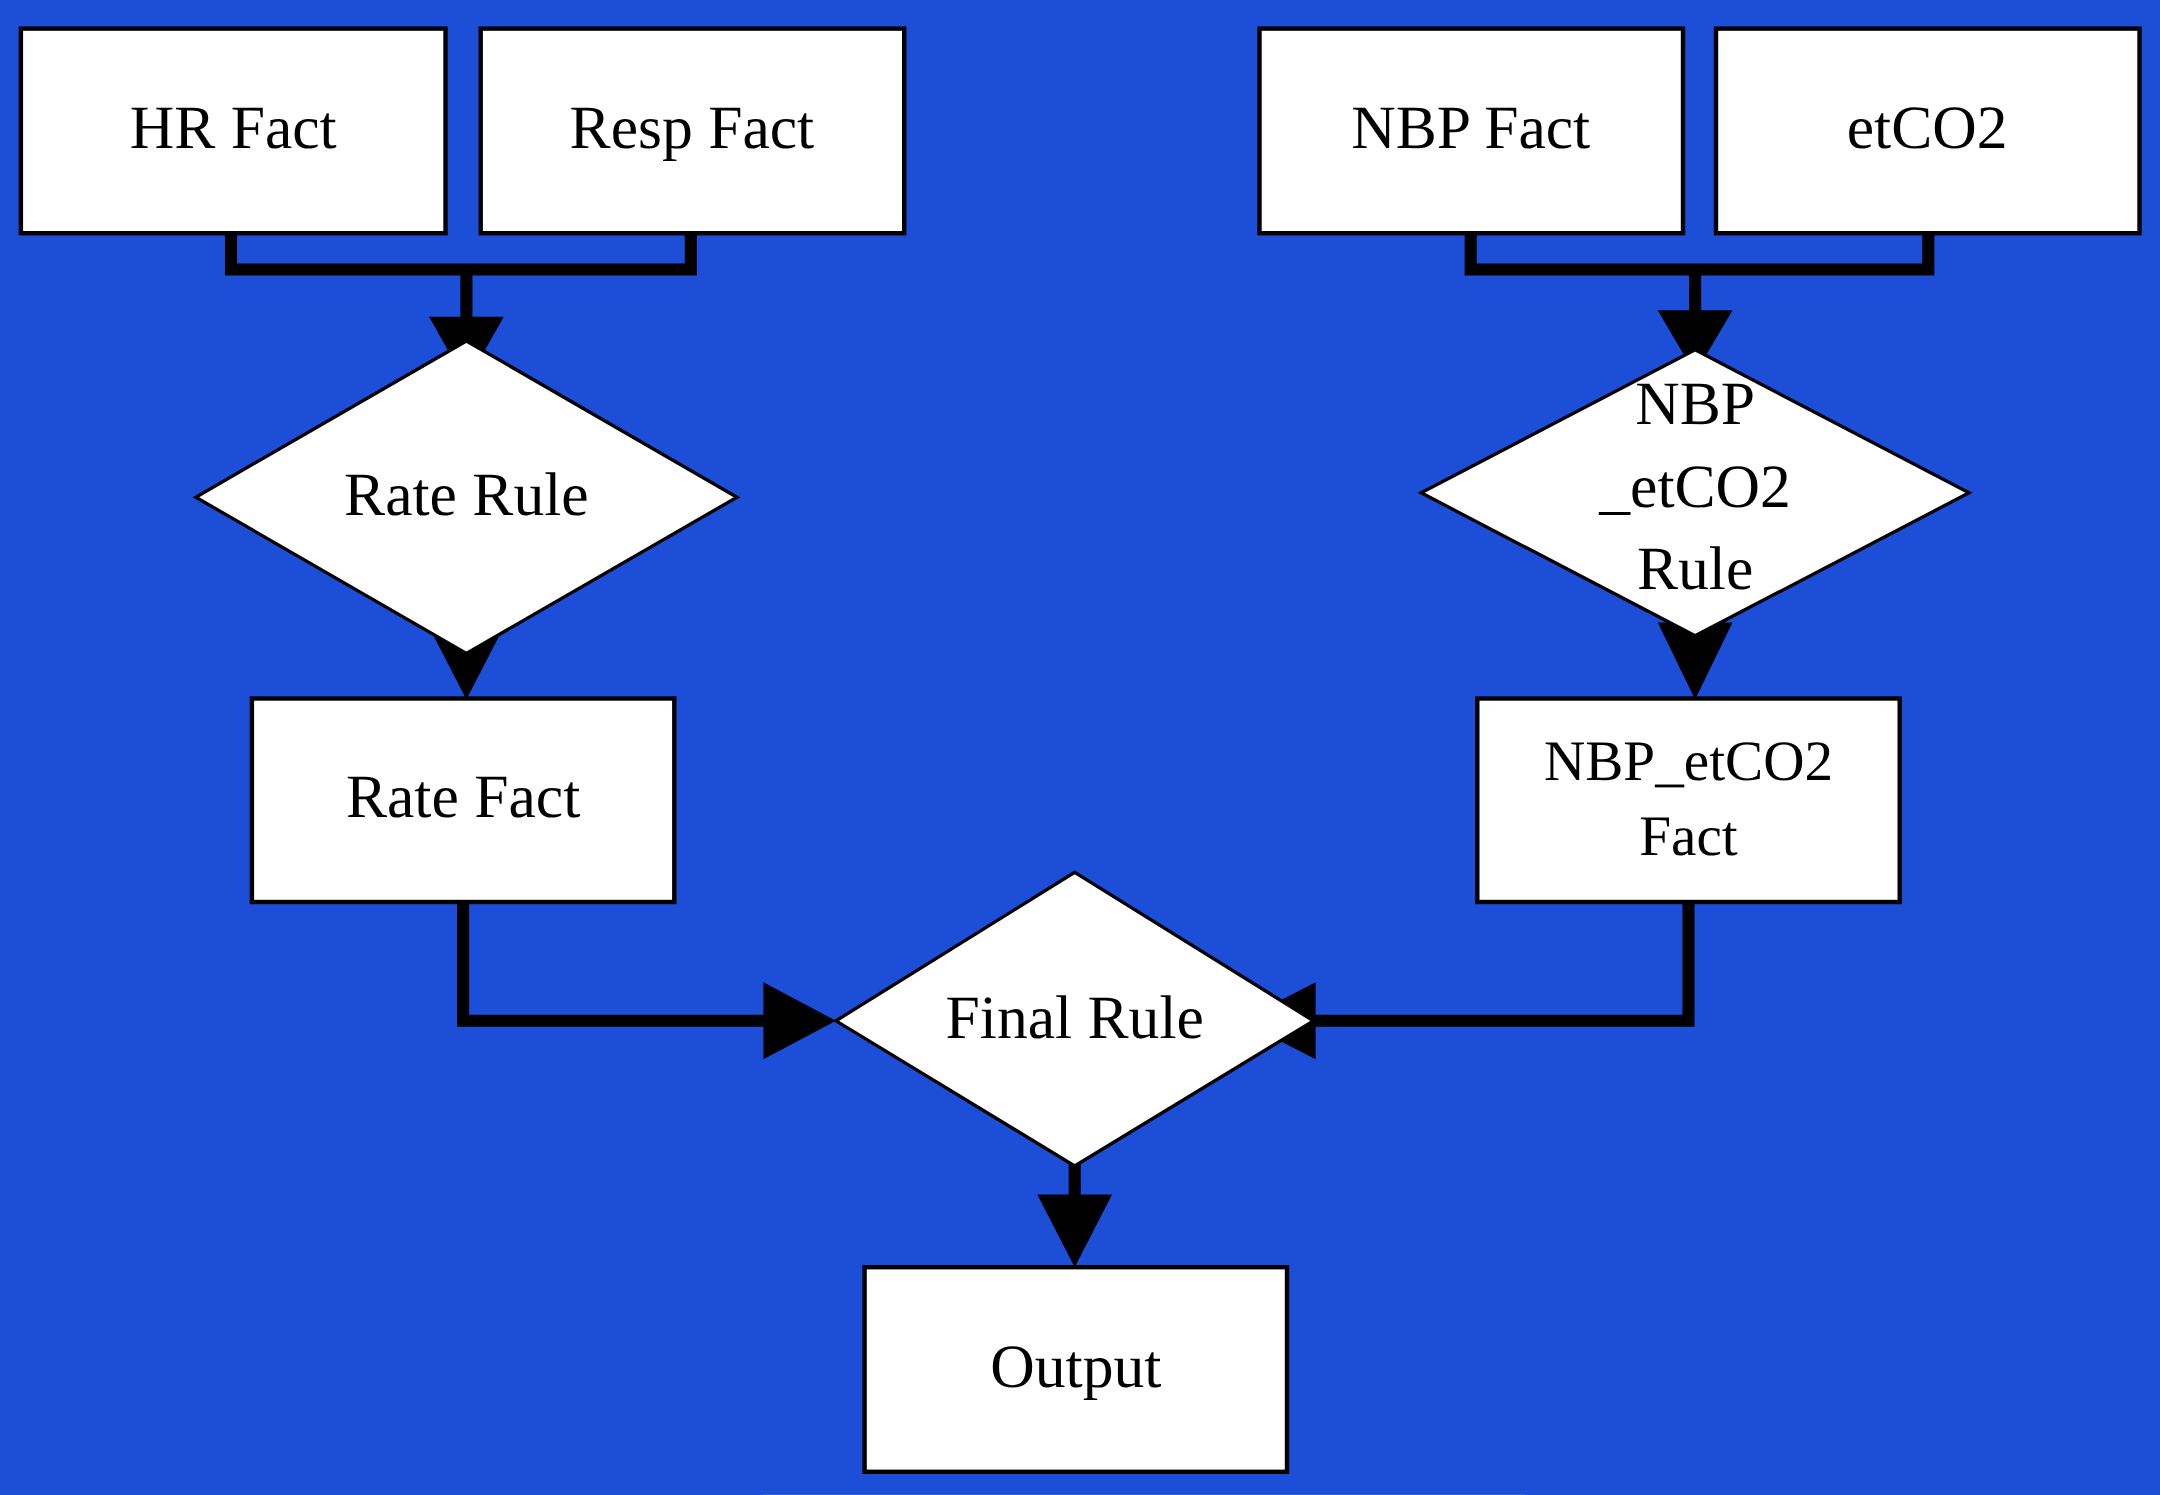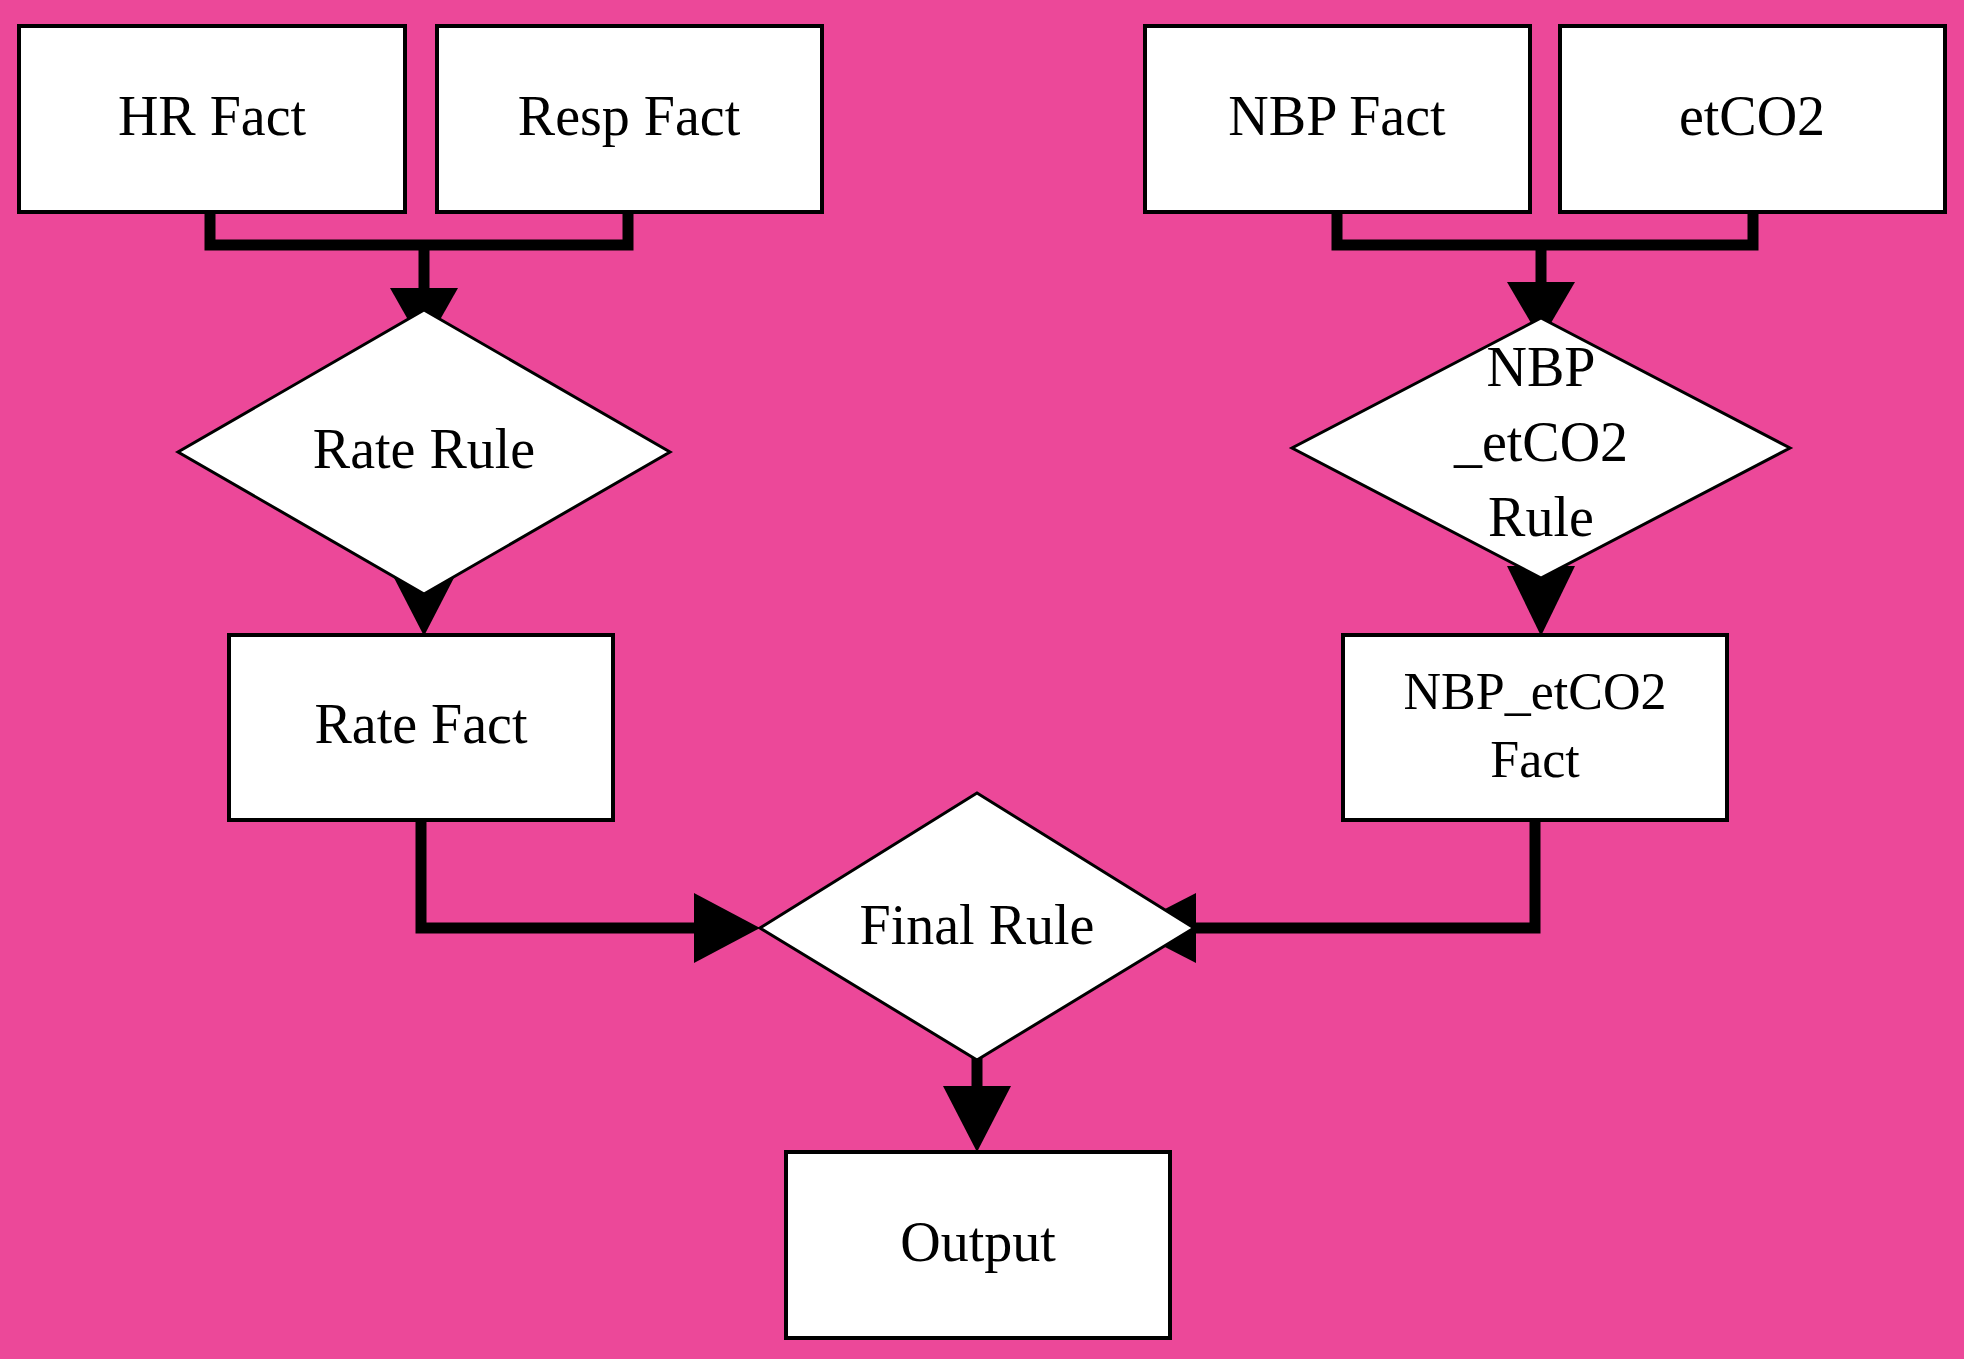--- a/index.html
+++ b/index.html
@@ -8,21 +8,21 @@
     padding: 0;
     background: #ffffff;
   }
   body {
     font-family: "Liberation Serif", "DejaVu Serif", serif;
   }
   #diagram-root {
     position: relative;
     width: 1964px;
     height: 1359px;
-    background: #ec4899;
+    background: #1d4ed8;
     overflow: hidden;
   }
   #flow-svg {
     position: absolute;
     top: 0;
     left: 0;
     width: 1964px;
     height: 1359px;
     display: block;
   }

